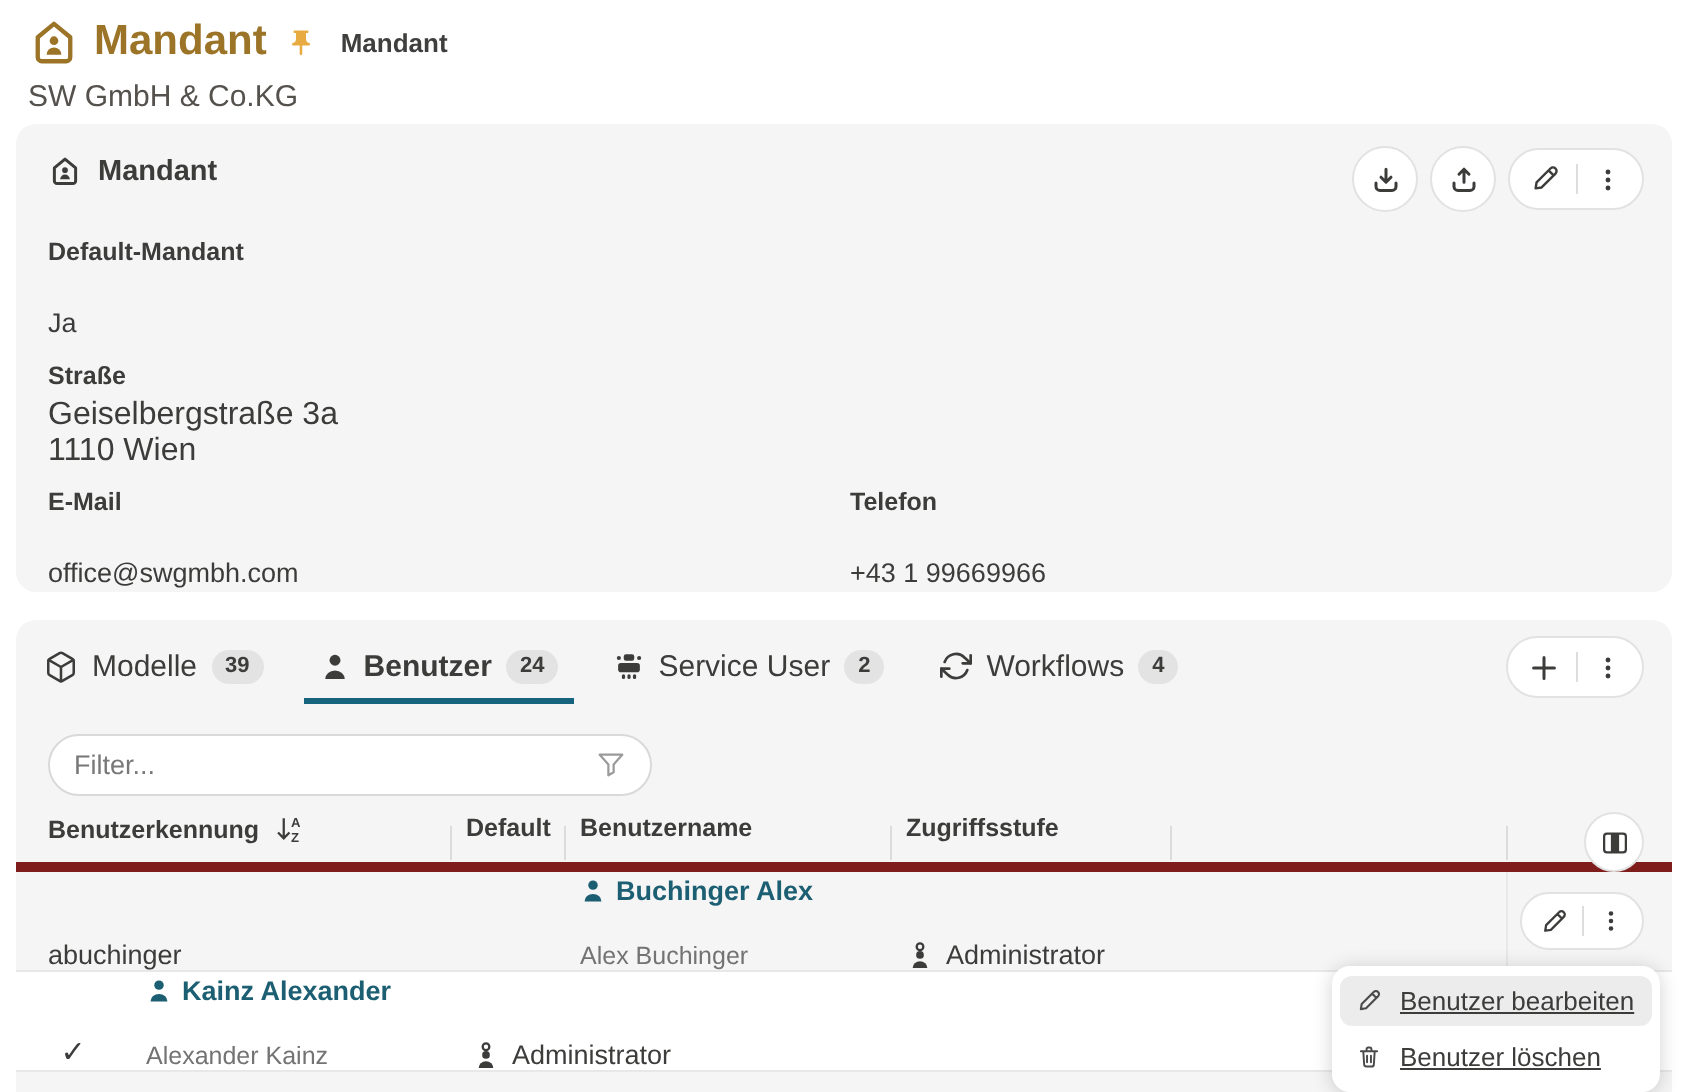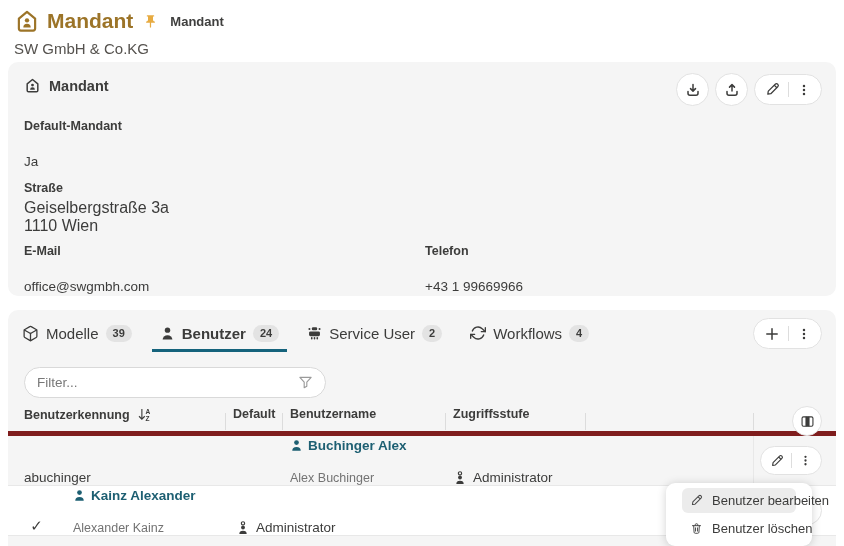--- a/index.html
+++ b/index.html
@@ -82,22 +82,22 @@
   .trow .c2 { text-align:center; font-size:15px; color:#3c3c3b; }
   .name-line { display:flex; align-items:center; gap:5px; }
   .name-link { font-size:13.5px; font-weight:bold; color:#1d5f72; cursor:pointer; }
   .name-sub { font-size:12.5px; color:#737373; margin-top:18px; }
   .trow .c4 { display:flex; align-items:center; gap:6px; font-size:13.5px; }
   .trow .cact { border-left:1px solid #e8e8e8; height:100%; }
   .row-pill { height:29px; border-radius:15px; background:#fff; border:1px solid #e2e2e2;
     display:flex; align-items:center; padding:0 9px; gap:7px; }
 
   
-  .ctx-menu { position:absolute; left:666px; top:483px; width:146px; background:#fff;
-    border-radius:9px; box-shadow:0 1px 10px rgba(0,0,0,.18); padding:5px 16px; z-index:10; }
+  .ctx-menu { position:absolute; left:666px; top:483px; width:164px; background:#fff;
+    border-radius:9px; box-shadow:0 1px 10px rgba(0,0,0,.18); padding:5px 4px; z-index:10;text-decoration:underline; }
   .ctx-item { display:flex; align-items:center; gap:9px; padding:5px 8px; font-size:13px;
     border-radius:6px; cursor:pointer; white-space:nowrap; }
   .ctx-item.hl { background:#ececec; }
   .ctx-item + .ctx-item { margin-top:3px; }
 </style>
 </head>
 <body>
 
 <div class="top-header">
   <div class="title-row">

